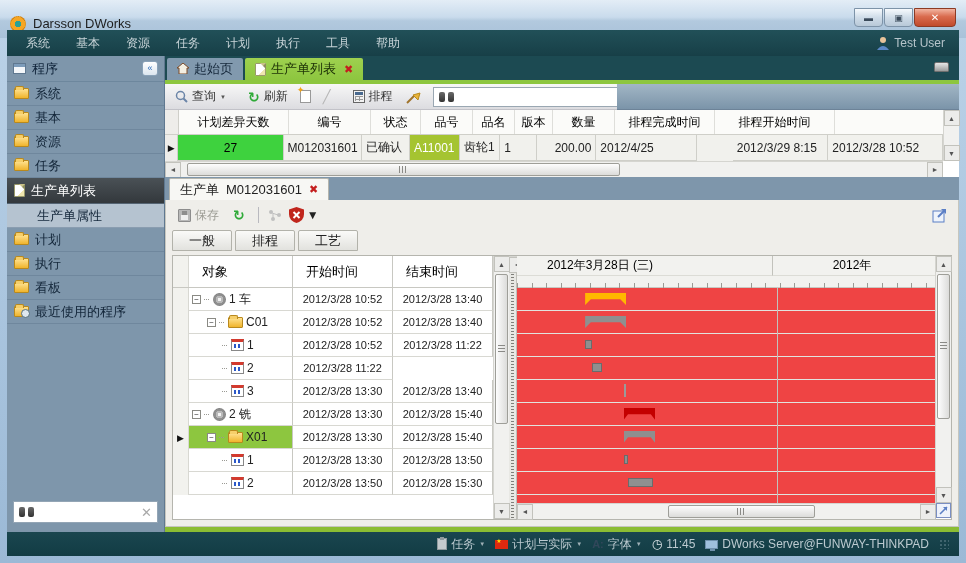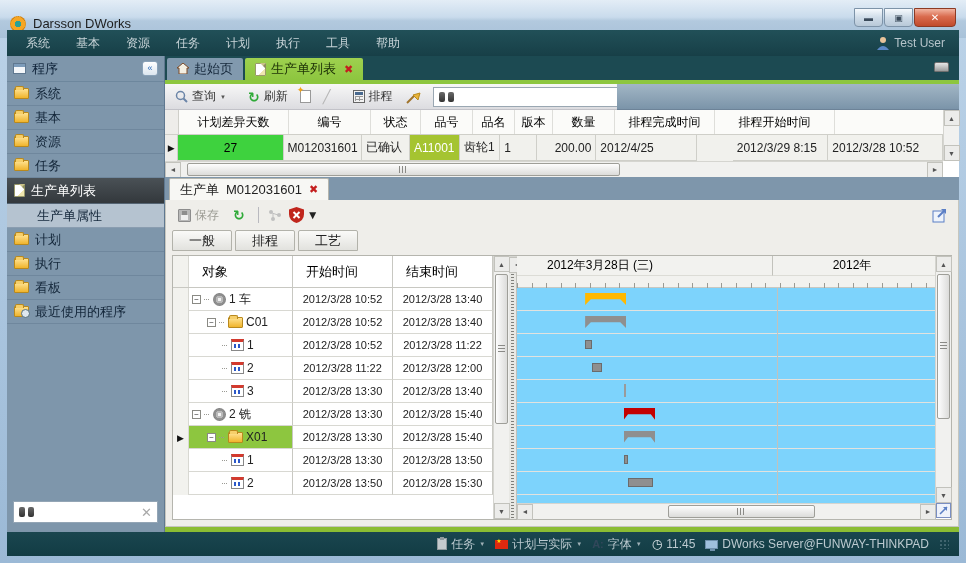--- a/index.html
+++ b/index.html
@@ -97,21 +97,21 @@
 .tt-tree{font-size:12px;gap:3px}
 .tt-tree.selg{background:#8dc63f}
 .tt-time{justify-content:center}
 .expbox{width:9px;height:9px;border:1px solid #8a8a84;background:#fff;font-size:8px;line-height:7px;text-align:center;color:#333;flex:0 0 9px;cursor:pointer}
 .twig{width:6px;height:1px;background-image:repeating-linear-gradient(to right,#9a9a94 0 1px,transparent 1px 2px);flex:0 0 6px}
 
 .splitter{width:9px;flex:0 0 9px;background:#e8e8e4;background-image:repeating-linear-gradient(to bottom,#7f7f7a 0 1px,transparent 1px 3px);background-size:3px 100%;background-position:center;background-repeat:no-repeat;border-left:1px solid #c0c0ba;border-right:1px solid #c0c0ba;cursor:col-resize}
 
 .gantt{flex:1;display:flex;flex-direction:column;min-width:0;position:relative}
 .gt-main{flex:1;display:flex;min-height:0}
-.gt-area{flex:1;min-width:0;position:relative;overflow:hidden;background:#7dd3fc}
+.gt-area{flex:1;min-width:0;position:relative;overflow:hidden;background:#ef4444}
 .gt-head{height:32px;border-bottom:1px solid #c8c8c2;background:#f2f2ef;position:relative}
 .gt-date{position:absolute;top:0;height:20px;display:flex;align-items:center;font-size:12px;color:#000;border-bottom:1px solid #dcdcd6}
 .gt-ruler{position:absolute;left:0;right:0;top:20px;height:12px;background-image:repeating-linear-gradient(to right,#9a9a94 0 1px,transparent 1px 14.6px);background-size:100% 5px;background-repeat:no-repeat;background-position:0 bottom}
 .gt-row{position:absolute;left:0;right:0;height:23px;border-bottom:1px solid #e2e2de}
 .gt-dayline{position:absolute;top:0;bottom:0;width:1px;background:#c2c2bc}
 .gbar{position:absolute;cursor:pointer}
 .gbar.sum{height:12px;clip-path:polygon(0 0,100% 0,100% 100%,86% 52%,14% 52%,0 100%)}
 .gbar.task{height:9px;border:1px solid rgba(0,0,0,.25)}
 .gbar.thin{width:2px;height:13px}
 .fit-btn{width:15px;height:15px;border:1px solid #7a8ec2;background:#eef2fb;display:flex;align-items:center;justify-content:center;cursor:pointer;flex:0 0 15px}
@@ -429,21 +429,20 @@
                         <div class="tt-cell tt-time" style="width: 100px;">2012/3/28 11:22</div>
                       </div>
                       <div class="tt-row">
                         <div class="tt-marker"></div>
                         <div class="tt-cell tt-tree" style="width: 104px; padding-left: 33px;">
                           <span class="twig"></span>
                           <span class="ic ic-cal"></span>
                           <span>2</span>
                         </div>
                         <div class="tt-cell tt-time" style="width: 100px;">2012/3/28 11:22</div>
-                        <div class="tt-cell tt-time" style="width: 100px;">2012/3/28 12:00</div>
                       </div>
                       <div class="tt-row">
                         <div class="tt-marker"></div>
                         <div class="tt-cell tt-tree" style="width: 104px; padding-left: 33px;">
                           <span class="twig"></span>
                           <span class="ic ic-cal"></span>
                           <span>3</span>
                         </div>
                         <div class="tt-cell tt-time" style="width: 100px;">2012/3/28 13:30</div>
                         <div class="tt-cell tt-time" style="width: 100px;">2012/3/28 13:40</div>

